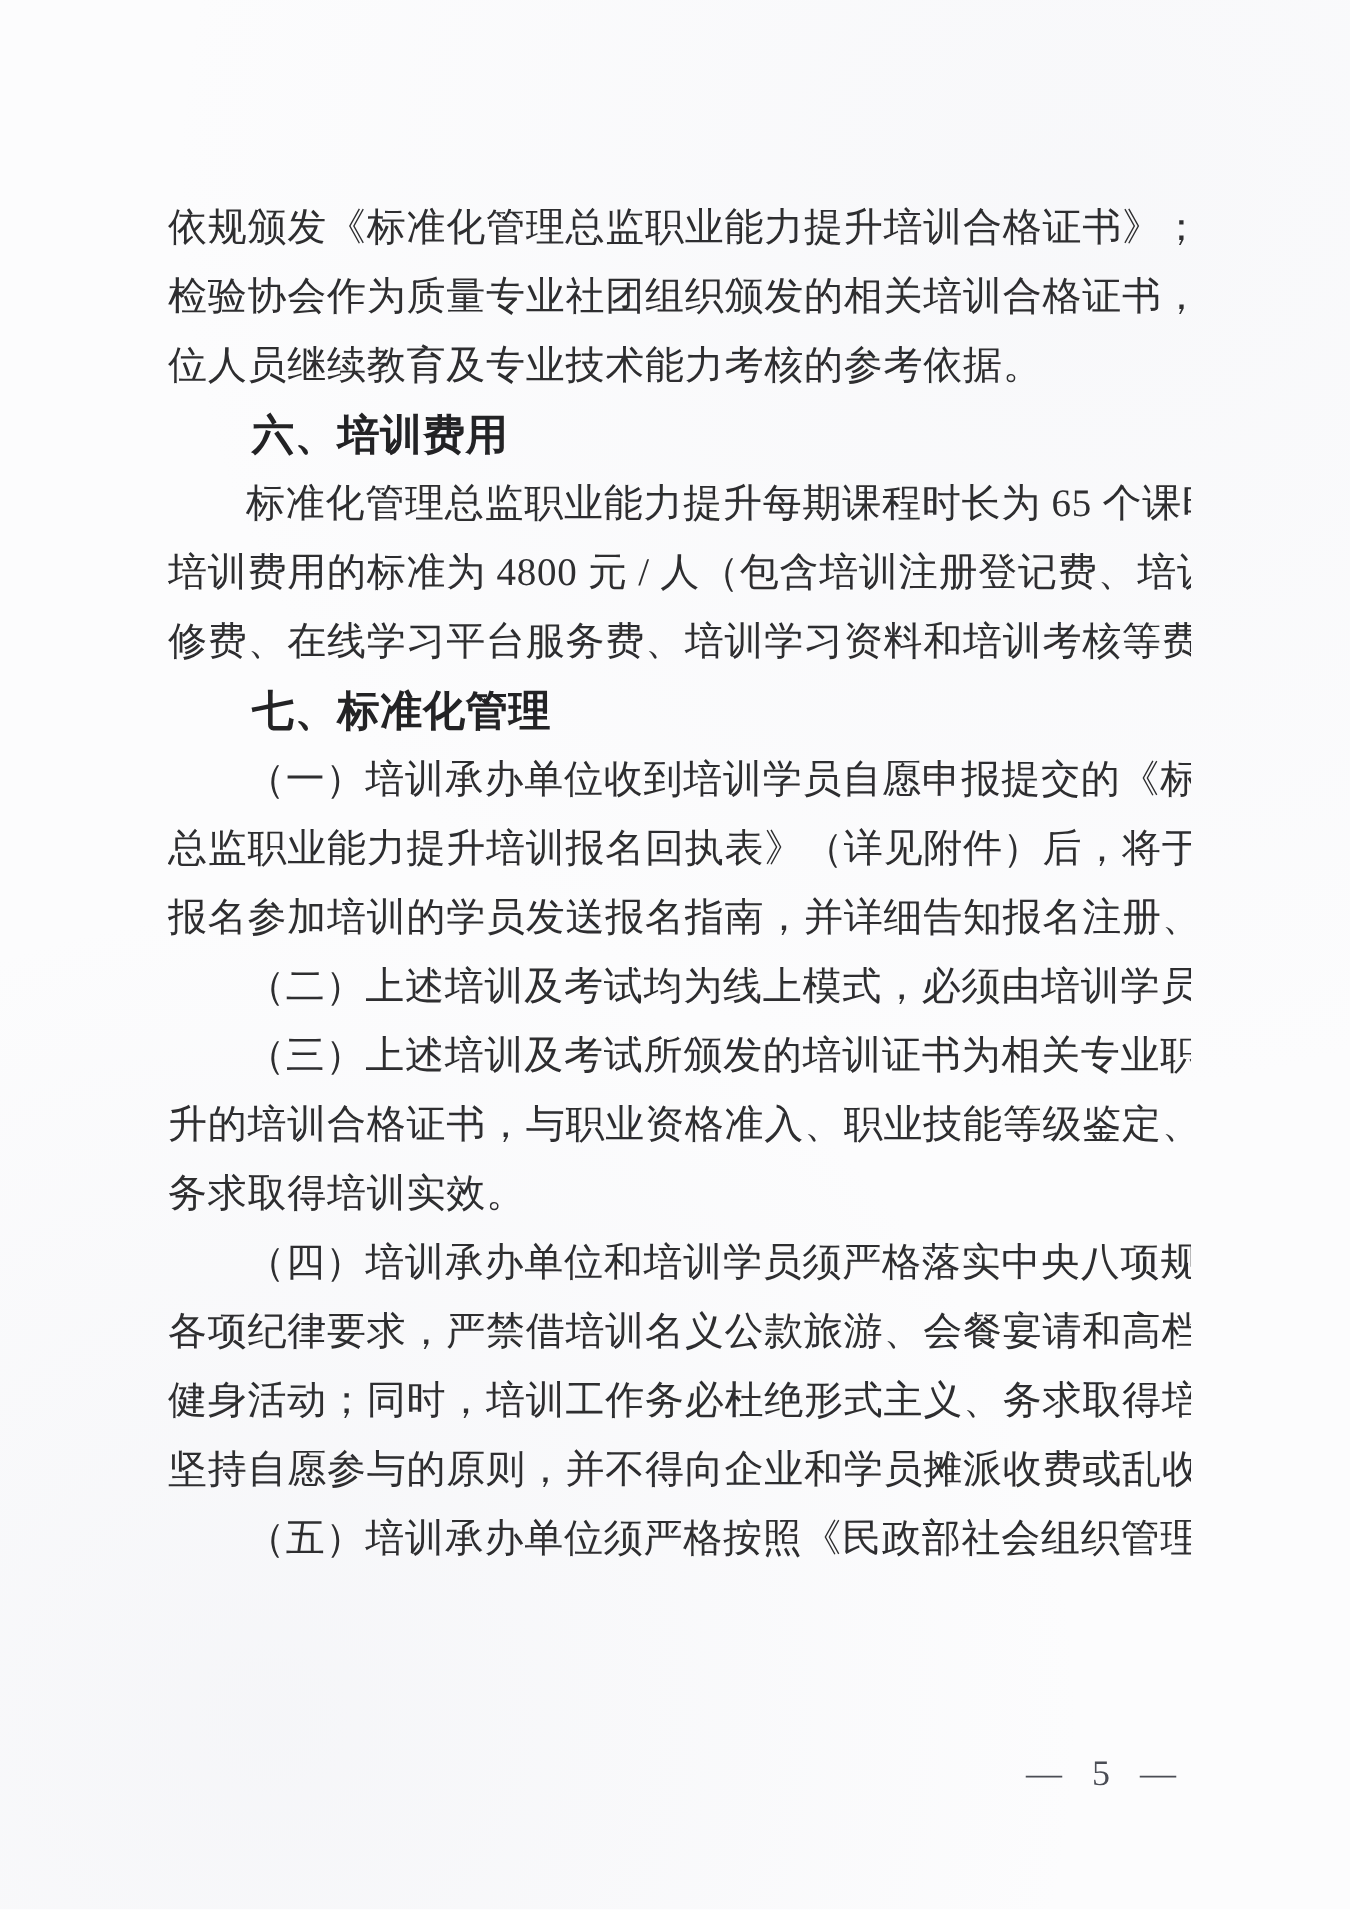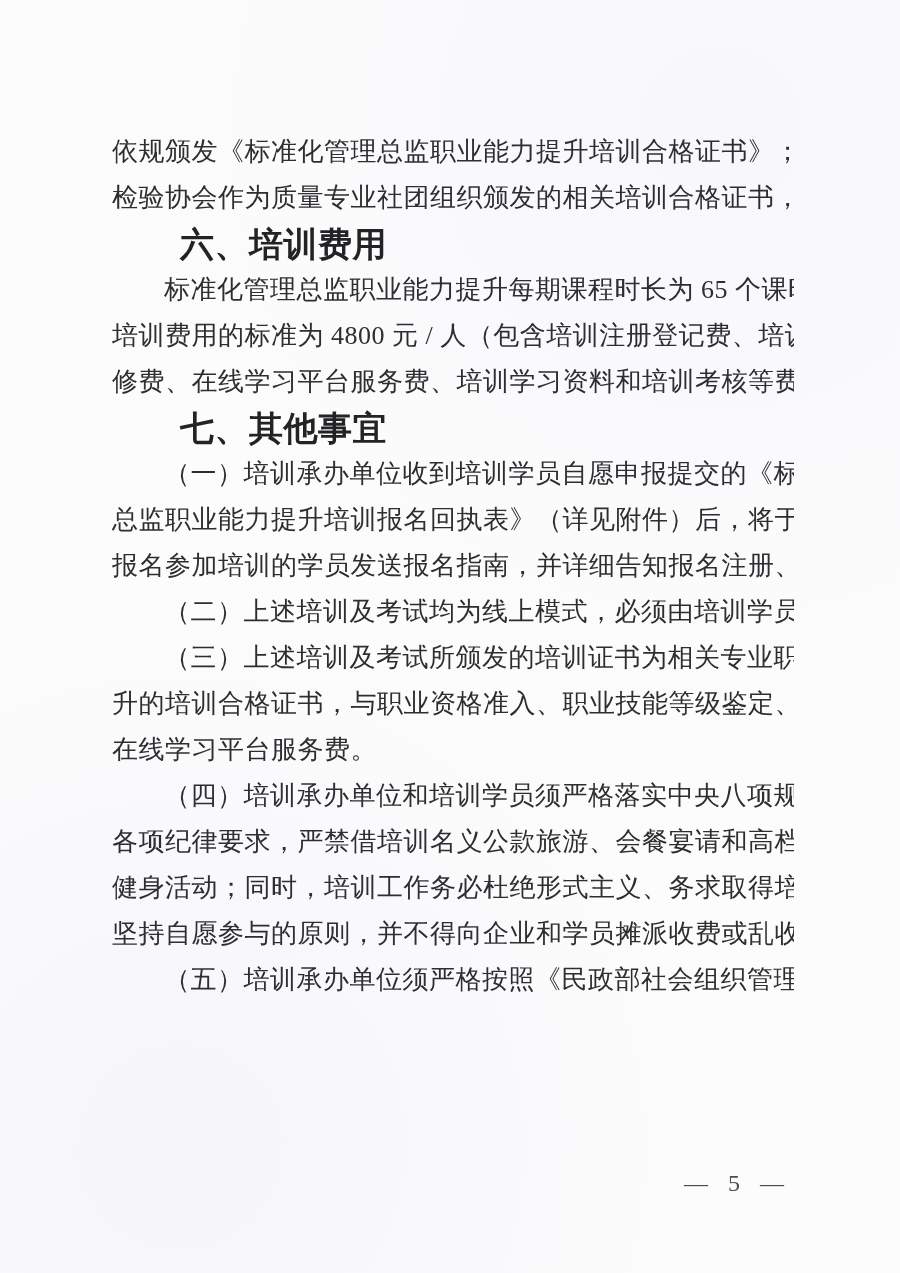--- a/index.html
+++ b/index.html
@@ -38,21 +38,21 @@
   .first-line {
     text-indent: 2em;
   }
   .heading {
     height: 46px;
     white-space: nowrap;
     overflow: hidden;
     text-indent: 2em;
     font-family: "Liberation Sans", "DejaVu Sans", sans-serif;
     font-weight: 700;
-    font-size: 34px;
+    font-size: 28px;
     color: #232325;
   }
   .page-num {
     position: absolute;
     left: 684px;
     top: 1170px;
     font-size: 24px;
     letter-spacing: 7px;
     color: #4a4d55;
     white-space: nowrap;
@@ -60,38 +60,39 @@
 </style>
 </head>
 <body>
 
 <div class="page">
 
   <div class="doc-body">
 
     <div class="text-line">依规颁发《标准化管理总监职业能力提升培训合格证书》；中国质量</div>
     <div class="text-line">检验协会作为质量专业社团组织颁发的相关培训合格证书，可作为岗</div>
+    <div class="text-line">位人员继续教育及专业技术能力考核的参考依据。</div>
 
     <div class="heading">六、培训费用</div>
 
     <div class="text-line first-line">标准化管理总监职业能力提升每期课程时长为 65 个课时，每期</div>
     <div class="text-line">培训费用的标准为 4800 元 / 人（包含培训注册登记费、培训课程研</div>
     <div class="text-line">修费、在线学习平台服务费、培训学习资料和培训考核等费用）。</div>
 
-    <div class="heading">七、其他事宜</div>
+    <div class="heading">七、标准化管理</div>
 
     <div class="text-line first-line">（一）培训承办单位收到培训学员自愿申报提交的《标准化管理</div>
     <div class="text-line">总监职业能力提升培训报名回执表》（详见附件）后，将于 7 日内向</div>
     <div class="text-line">报名参加培训的学员发送报名指南，并详细告知报名注册、培训学习、</div>
 
     <div class="text-line first-line">（二）上述培训及考试均为线上模式，必须由培训学员本人在完</div>
 
     <div class="text-line first-line">（三）上述培训及考试所颁发的培训证书为相关专业职业能力提</div>
     <div class="text-line">升的培训合格证书，与职业资格准入、职业技能等级鉴定、职业技能</div>
-    <div class="text-line">在线学习平台服务费。</div>
+    <div class="text-line">务求取得培训实效。</div>
 
     <div class="text-line first-line">（四）培训承办单位和培训学员须严格落实中央八项规定精神和</div>
     <div class="text-line">各项纪律要求，严禁借培训名义公款旅游、会餐宴请和高档消费娱乐</div>
     <div class="text-line">健身活动；同时，培训工作务必杜绝形式主义、务求取得培训实效，</div>
     <div class="text-line">坚持自愿参与的原则，并不得向企业和学员摊派收费或乱收费。</div>
 
     <div class="text-line first-line">（五）培训承办单位须严格按照《民政部社会组织管理局关于规</div>
 
   </div>
 

